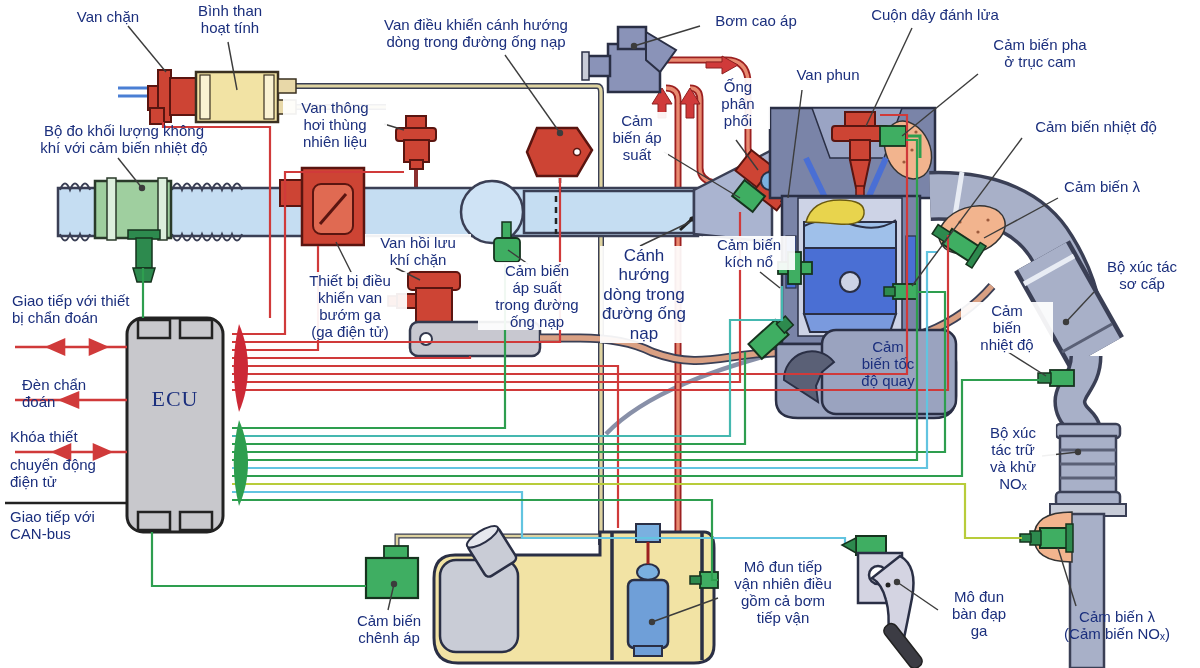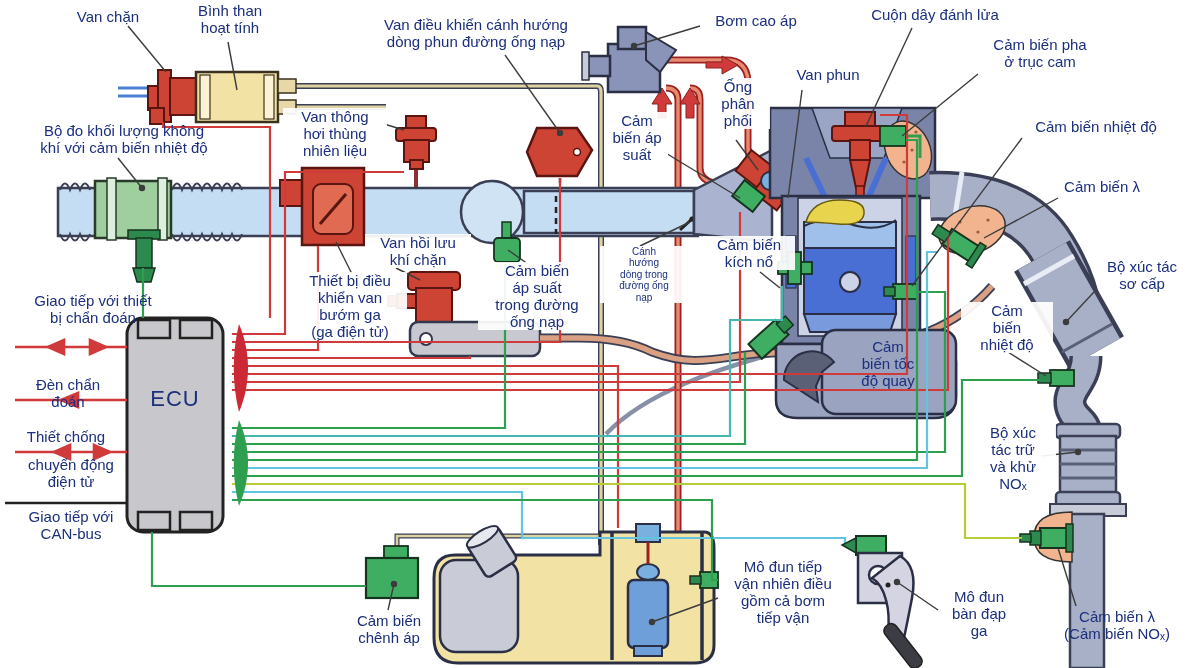--- a/index.html
+++ b/index.html
@@ -1,24 +1,24 @@
 <!DOCTYPE html>
 <html><head>
 <meta charset="utf-8">
 <style>
   html,body{margin:0;padding:0;background:#ffffff;}
   #stage{position:relative;width:1200px;height:668px;background:#ffffff;overflow:hidden;
          font-family:"Liberation Sans","DejaVu Sans",sans-serif;}
   #shapes{position:absolute;left:0;top:0;}
   .lbl{position:absolute;color:#1b2f7d;font-size:15px;line-height:1.14;
        white-space:pre-line;text-align:center;z-index:3;}
-  .lbl.left{text-align:center;}
+  .lbl.left{text-align:left;}
   .lbl.boxed{background:rgba(255,255,255,0.93);padding:0 2px;}
-  .lbl.small{font-size:10px;}
-  .lbl.ecu{font-size:22px;letter-spacing:1px;}
+  .lbl.small{font-size:17px;}
+  .lbl.ecu{font-size:22px;letter-spacing:1px;font-family:Liberation Serif, serif;}
 </style>
 </head>
 <body>
 
 <div id="stage">
 
 <svg id="shapes" width="1200" height="668" viewBox="0 0 1200 668">
 
   <g fill="none">
     <path d="M296,86 H597 Q601,86 601,92 V545" stroke="#3a3f55" stroke-width="6"></path>
@@ -391,37 +391,37 @@
     <line x1="938" y1="610" x2="897" y2="582"></line>
         <circle cx="897" cy="582" r="2.5"></circle>
     <line x1="1076" y1="606" x2="1058" y2="548"></line>
   </g>
 </svg>
 
 <div class="lbl" style="left:62px;top:8px;width:92px">Van chặn</div>
 <div class="lbl" style="left:178px;top:2px;width:104px">Bình than
 hoạt tính</div>
 <div class="lbl" style="left:350px;top:16px;width:252px">Van điều khiển cánh hướng
-dòng phun đường ống nạp</div>
+dòng trong đường ống nạp</div>
 <div class="lbl" style="left:700px;top:12px;width:112px">Bơm cao áp</div>
 <div class="lbl" style="left:845px;top:6px;width:180px">Cuộn dây đánh lửa</div>
 <div class="lbl" style="left:965px;top:36px;width:150px">Cảm biến pha
 ở trục cam</div>
 <div class="lbl" style="left:1010px;top:118px;width:172px">Cảm biến nhiệt độ</div>
 <div class="lbl" style="left:1042px;top:178px;width:120px">Cảm biến λ</div>
 <div class="lbl" style="left:1088px;top:258px;width:108px">Bộ xúc tác
 sơ cấp</div>
 <div class="lbl" style="left:782px;top:66px;width:92px">Van phun</div>
 <div class="lbl boxed" style="left:706px;top:78px;width:60px">Ống
 phân
 phối</div>
 <div class="lbl boxed" style="left:606px;top:112px;width:58px">Cảm
 biến áp
 suất</div>
-<div class="lbl boxed" style="left:283px;top:108px;width:100px">Van thông
+<div class="lbl boxed" style="left:283px;top:99px;width:100px">Van thông
 hơi thùng
 nhiên liệu</div>
 <div class="lbl" style="left:8px;top:122px;width:232px">Bộ đo khối lượng không
 khí với cảm biến nhiệt độ</div>
 <div class="lbl boxed" style="left:365px;top:234px;width:102px">Van hồi lưu
 khí chặn</div>
 <div class="lbl boxed" style="left:293px;top:272px;width:110px">Thiết bị điều
 khiển van
 bướm ga
 (ga điện tử)</div>
@@ -436,21 +436,21 @@
 nạp</div>
 <div class="lbl boxed" style="left:703px;top:236px;width:88px">Cảm biến
 kích nổ</div>
 <div class="lbl" style="left:840px;top:338px;width:96px">Cảm
 biến tốc
 độ quay</div>
 <div class="lbl left" style="left:12px;top:292px;width:162px">Giao tiếp với thiết
 bị chẩn đoán</div>
 <div class="lbl left" style="left:22px;top:376px;width:92px">Đèn chẩn
 đoán</div>
-<div class="lbl left" style="left:10px;top:428px;width:112px">Thiết chống</div>
+<div class="lbl left" style="left:10px;top:428px;width:112px">Khóa thiết</div>
 <div class="lbl left" style="left:10px;top:508px;width:122px">Giao tiếp với
 CAN-bus</div>
 <div class="lbl left" style="left:10px;top:456px;width:122px">chuyển động
 điện tử</div>
 <div class="lbl ecu" style="left:140px;top:386px;width:70px">ECU</div>
 <div class="lbl boxed" style="left:961px;top:302px;width:88px">Cảm
 biến
 nhiệt độ</div>
 <div class="lbl boxed" style="left:970px;top:424px;width:82px">Bộ xúc
 tác trữ

